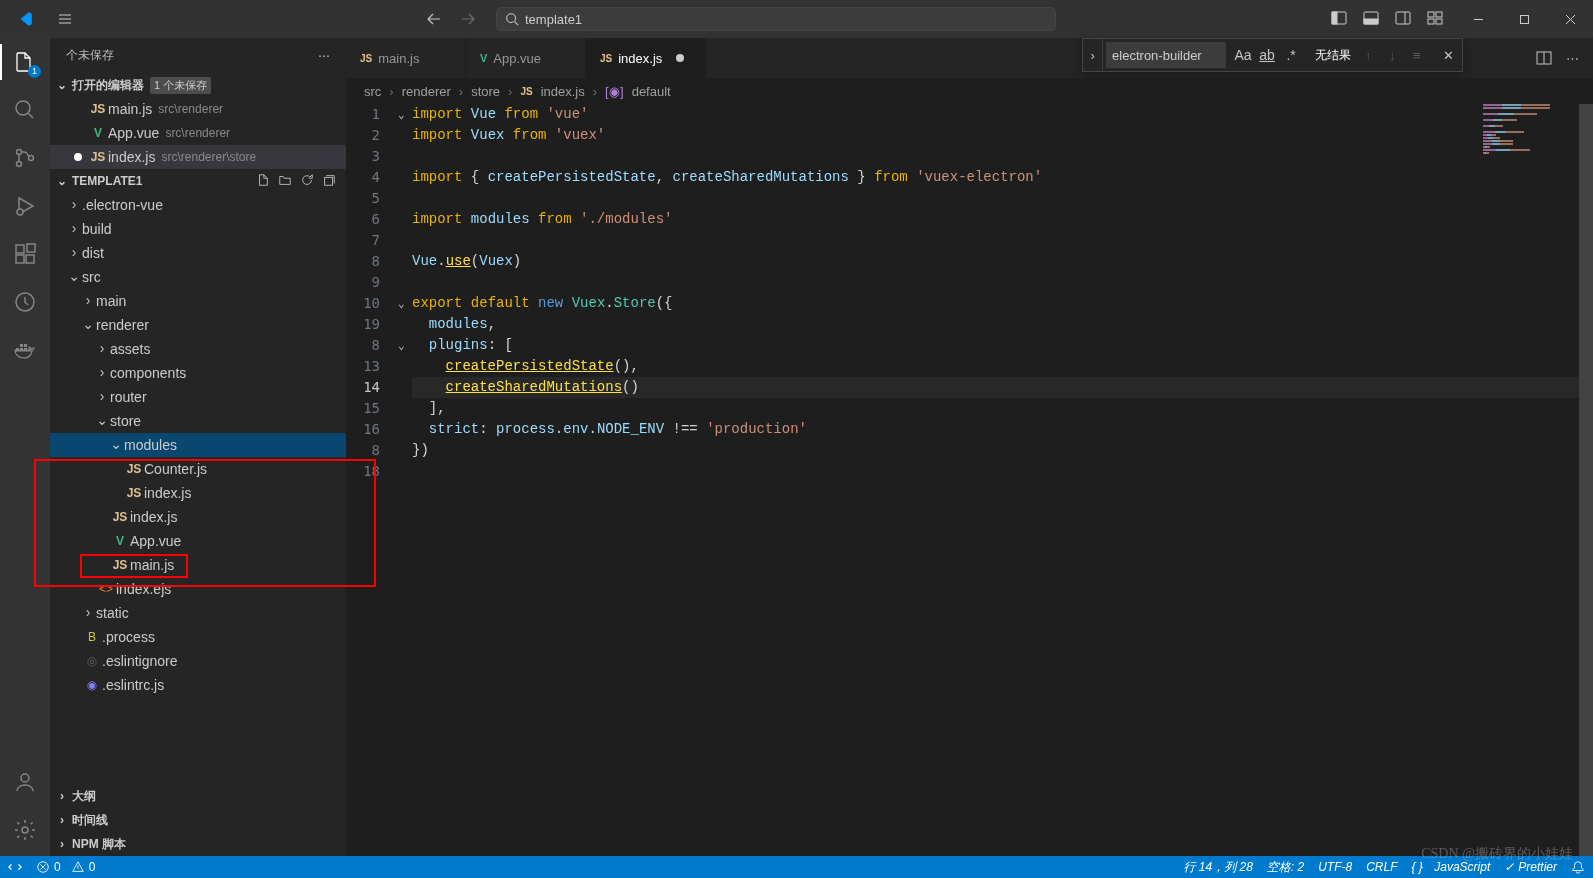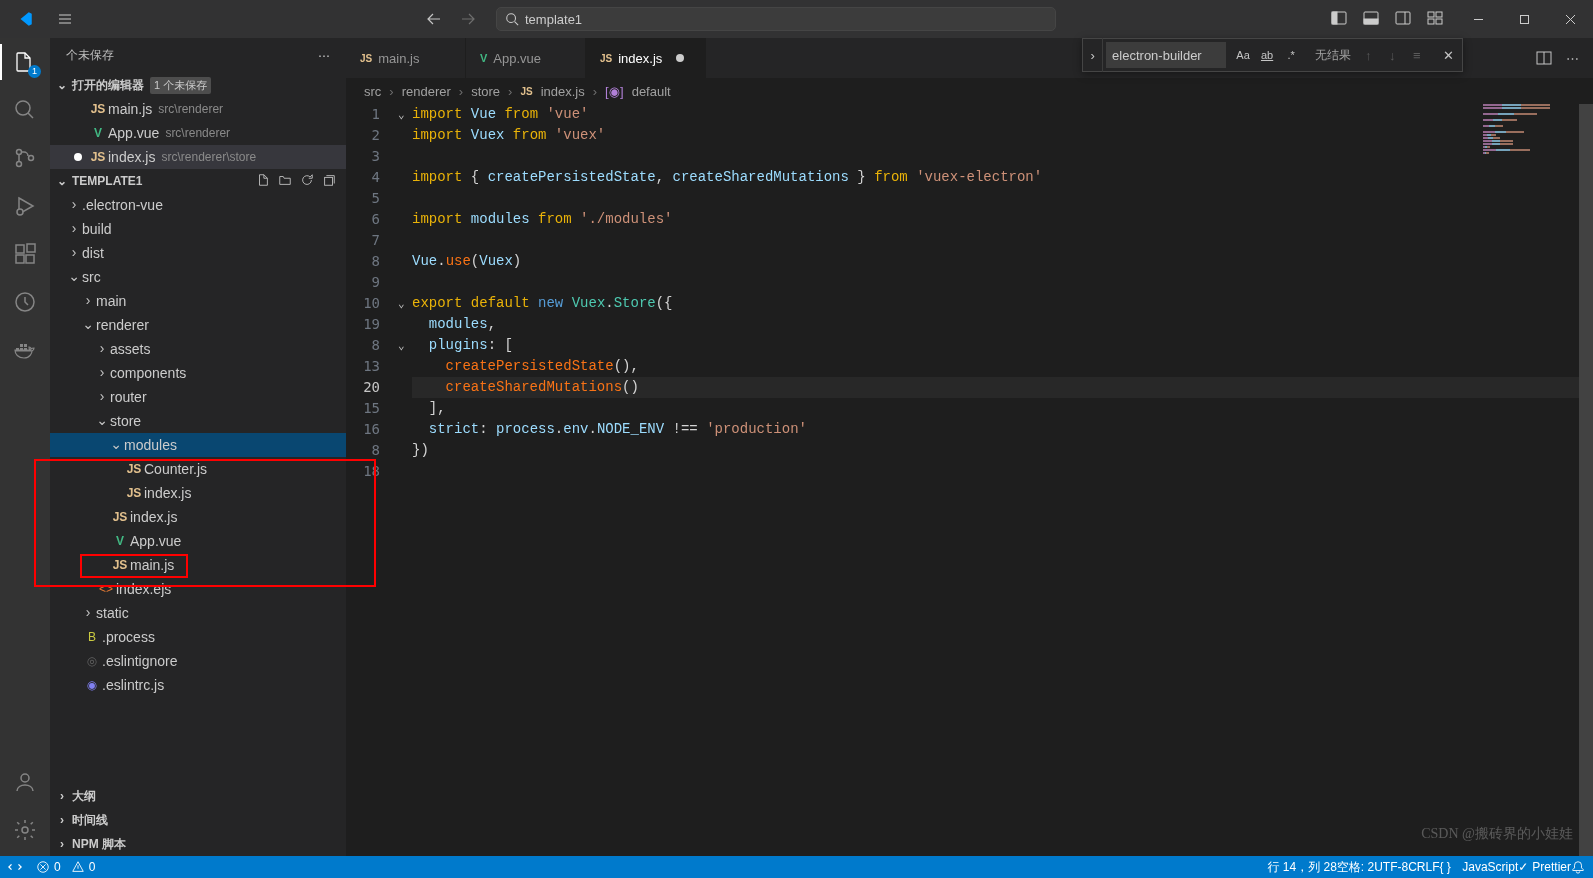--- a/index.html
+++ b/index.html
@@ -62,42 +62,42 @@
 .gutter .gl { height:21px;}
 .gutter .gl.cur { color:#c6c6c6;}
 .foldcol { width:14px; color:#c5c5c5; font-size:11px; line-height:21px; font-family: Consolas, monospace;}
 .foldcol .f { height:21px;}
 .code { font-family: Consolas, "Courier New", monospace; font-size: 14px; line-height: 21px; white-space: pre; color: #d4d4d4; flex:1;}
 .code .line { height:21px;}
 .code .line.hl { background: #282828;}
 .tk-kw { color: #eab308; }
 .tk-var { color: #9cdcfe; }
 .tk-str { color: #ce9178; }
-.tk-fn { color: #f97316; }
+.tk-fn { color: #fde047; text-decoration: underline; }
 .tk-cls { color: #4ec9b0; }
 .tk-pun { color: #d4d4d4; }
 .tk-prop { color:#9cdcfe;}
 .tk-const { color:#569cd6;}
 .findbox { position:absolute; top:0; right:130px; background:#252526; border:1px solid #454545; display:flex; align-items:center; height:34px; box-shadow:0 2px 8px rgba(0,0,0,0.4); z-index:15;}
 .findbox .exp { width:20px; height:34px; display:flex; align-items:center; justify-content:center; color:#c5c5c5; border-right:1px solid #3c3c3c;}
 .findbox .inp { background:#3c3c3c; border:none; color:#cccccc; height:26px; width:120px; padding:0 6px; margin:0 3px; font-size:13px; outline:none;}
 .findbox .opts { display:flex; gap:4px; padding:0 4px;}
-.findbox .opts .o { width:20px; height:20px; display:flex; align-items:center; justify-content:center; color:#c5c5c5; font-size:11px;}
-.findbox .res { color:#a3a3a3; font-size:12px; padding:0 10px;}
+.findbox .opts .o { width:20px; height:20px; display:flex; align-items:center; justify-content:center; color:#c5c5c5; font-size:14px;}
+.findbox .res { color:#ffffff; font-size:12px; padding:0 10px;}
 .findbox .navs { display:flex; gap:6px; color:#5a5a5a; padding:0 4px;}
 .findbox .navs .n { width:18px;}
 .findbox .cls { padding:0 8px; color:#c5c5c5;}
 .minimap { position:absolute; top:0; right:14px; width:96px; height:100px; background:#1e1e1e; opacity:0.7;}
 .minimap .mm-line { height:2px; margin-bottom:1px; background:linear-gradient(90deg,#c586c0 0 20%,#9cdcfe 20% 40%,#ce9178 40% 70%, transparent 70%);}
 .scrollbar { position:absolute; right:0; top:0; width:14px; height:100%; background:#1e1e1e;}
 .scrollbar .thumb { position:absolute; left:0; width:14px; background:#424242;}
 .statusbar { height: 22px; background: #007acc; color: #ffffff; display: flex; align-items: center; font-size: 12px; padding: 0 8px; gap: 14px;}
 .statusbar .sb-item { display:flex; align-items:center; gap:4px; height:22px;}
-.statusbar .right { margin-left:auto; display:flex; align-items:center;}
-.watermark { position:absolute; right:20px; bottom:35px; color:rgba(200,200,200,0.35); font-size:14px; font-family:"Microsoft YaHei"; z-index:30;}
+.statusbar .right { margin-left:auto; display:flex; gap:14px; align-items:center;font-style:italic;}
+.watermark { position:absolute; right:20px; bottom:15px; color:rgba(200,200,200,0.35); font-size:14px; font-family:"Microsoft YaHei"; z-index:30;}
 svg { display:block; }
 </style>
 </head>
 <body>
 
 <div class="titlebar">
   <div class="logo">
     <svg viewBox="0 0 24 24" fill="#0098ff">
         <path d="M17 3l-11 9 11 9V3z M17 3l4 2v14l-4 2V3z"></path>
       </svg>
@@ -486,21 +486,21 @@
           <div class="gl">4</div>
           <div class="gl">5</div>
           <div class="gl">6</div>
           <div class="gl">7</div>
           <div class="gl">8</div>
           <div class="gl">9</div>
           <div class="gl">10</div>
           <div class="gl">19</div>
           <div class="gl">8</div>
           <div class="gl">13</div>
-          <div class="gl cur">20</div>
+          <div class="gl cur">14</div>
           <div class="gl">15</div>
           <div class="gl">16</div>
           <div class="gl">8</div>
           <div class="gl">18</div>
         </div>
       <div class="foldcol" id="foldcol">
           <div class="f">⌄</div>
           <div class="f"></div>
           <div class="f"></div>
           <div class="f"></div>

